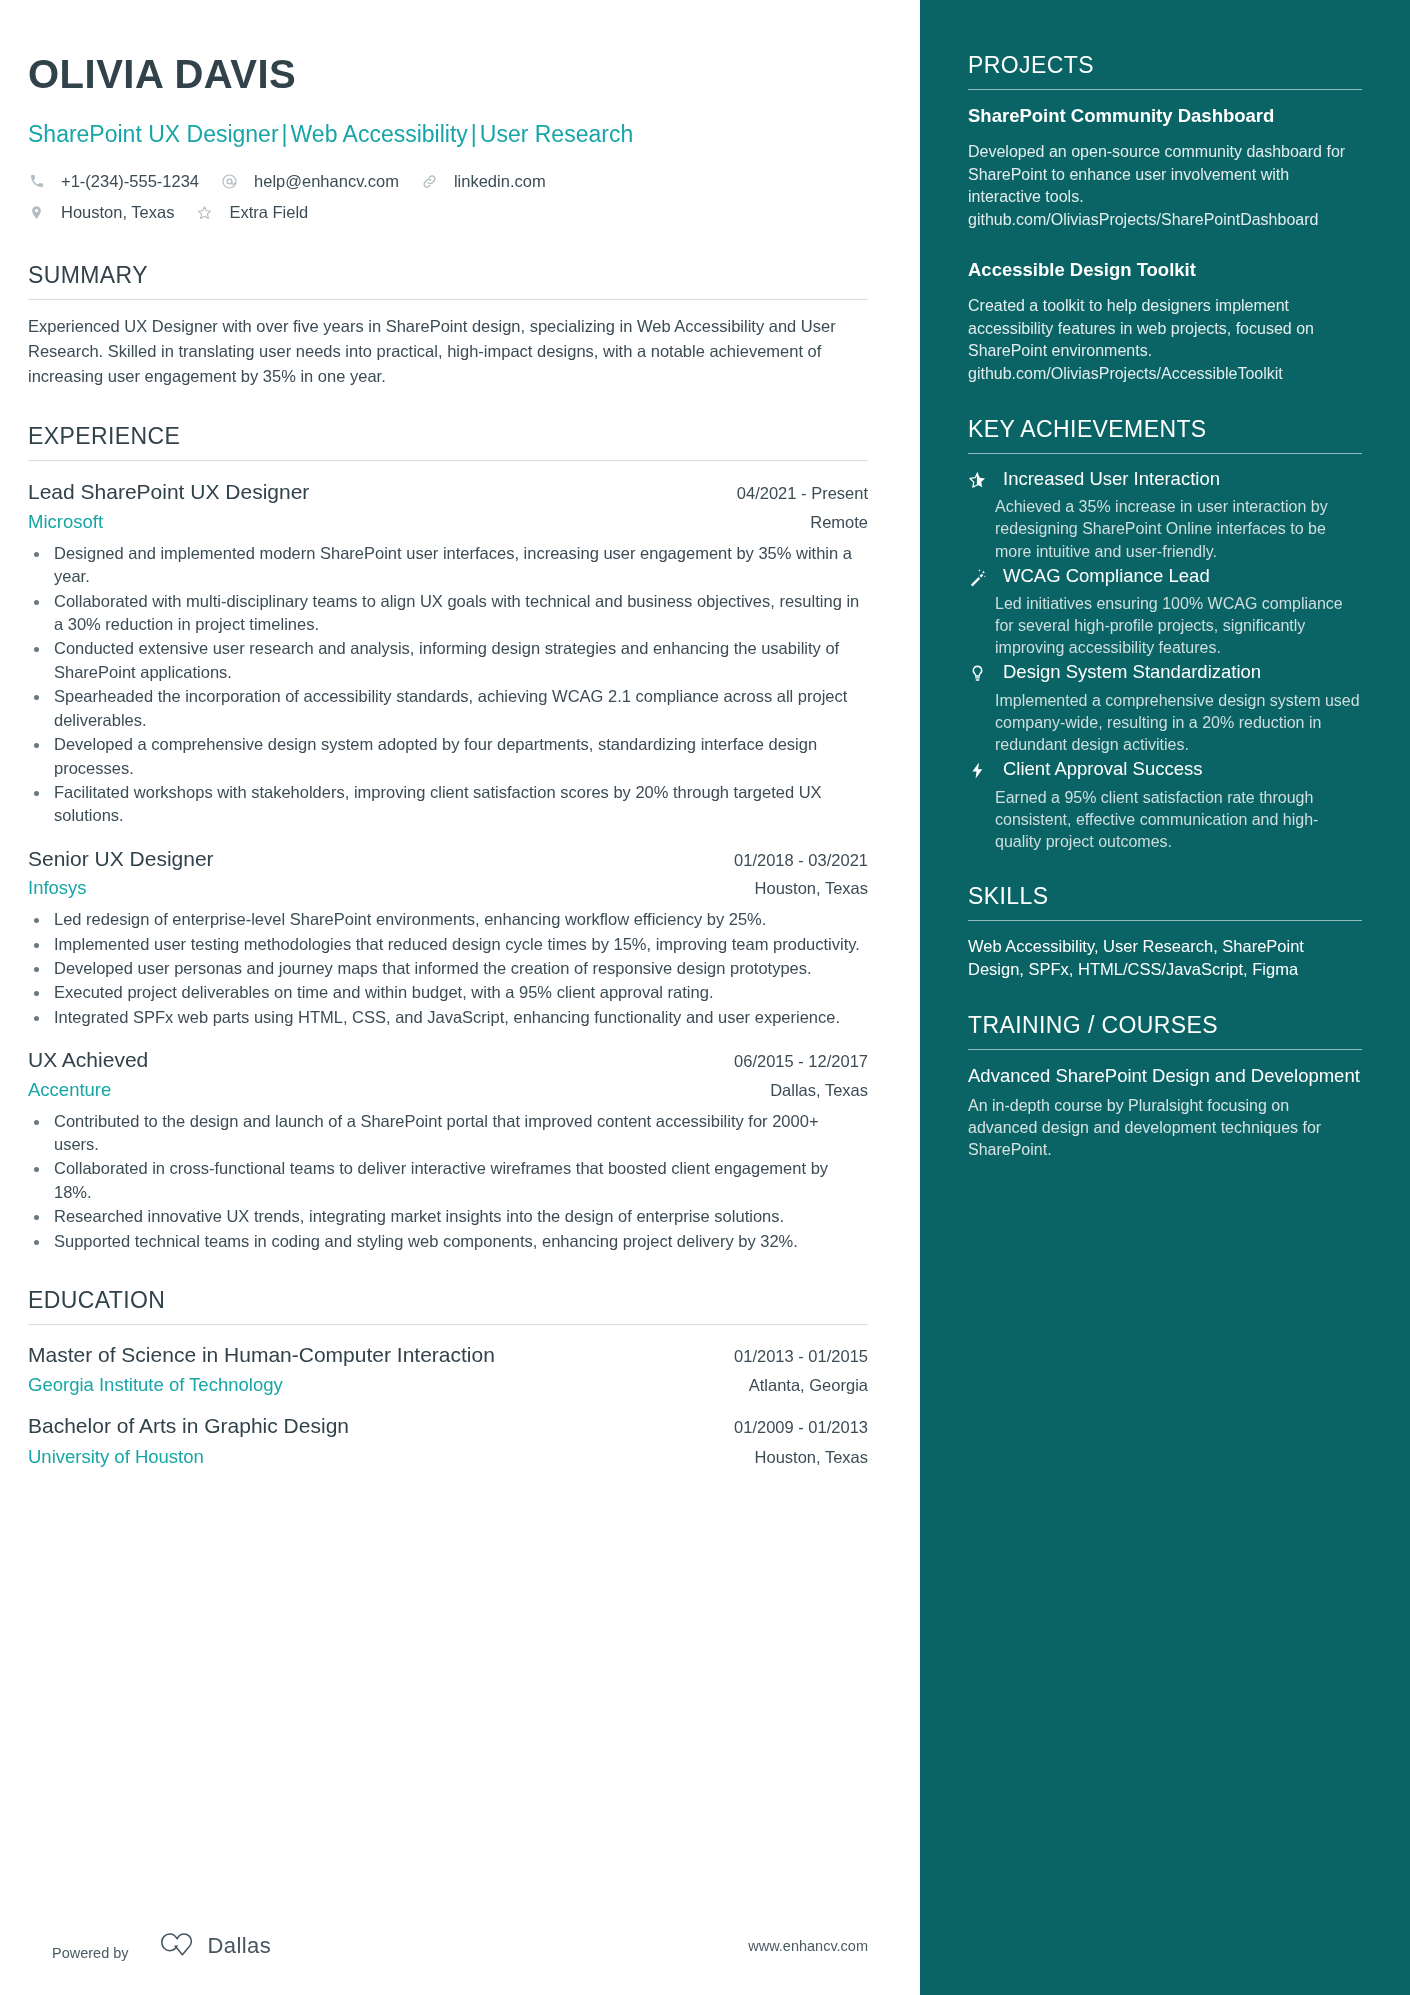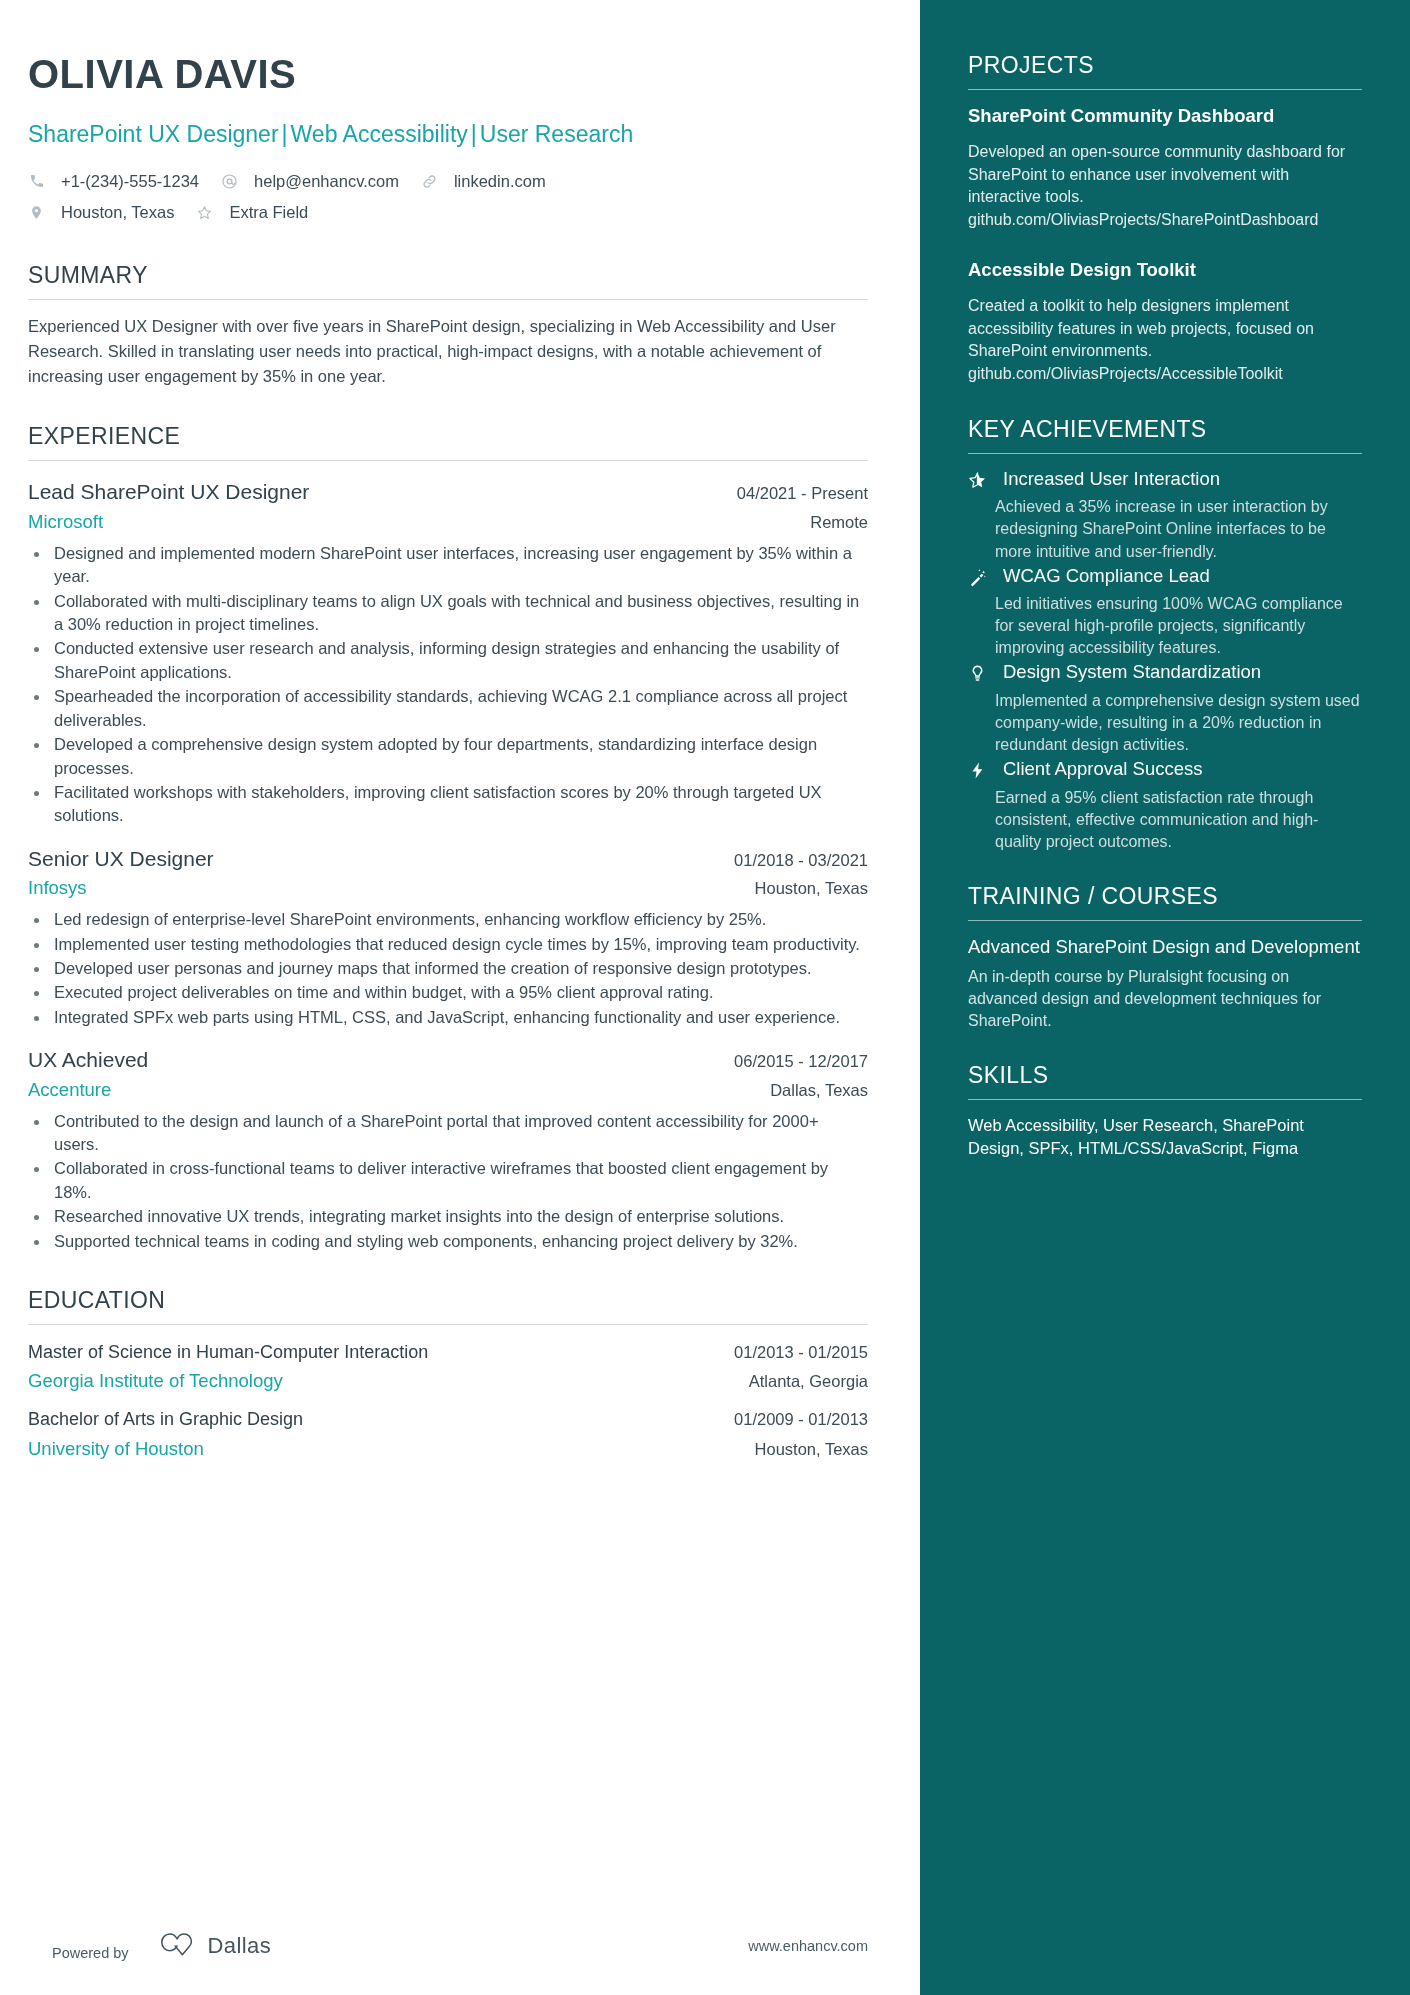--- a/index.html
+++ b/index.html
@@ -134,21 +134,21 @@
   ul.bullets li::marker { color: #6b7880; font-size: 15px; }
 
   .edu { margin-top: 16px; }
   .edu-line {
     display: flex;
     justify-content: space-between;
     align-items: baseline;
     gap: 18px;
   }
   .edu-degree {
-    font-size: 18px;
+    font-size: 21px;
     color: #31424a;
     line-height: 1.3;
     max-width: 470px;
   }
   .edu-date {
     font-size: 16.5px;
     color: #3c4c55;
     white-space: nowrap;
     flex: none;
   }
@@ -524,28 +524,28 @@
           </div>
           <div class="ach-body">
             <div class="ach-title">Client Approval Success</div>
           </div>
         </div>
         <div class="ach-desc">Earned a 95% client satisfaction rate through consistent, effective communication and high-quality project outcomes.</div>
       </div>
     </div>
 
     <div class="side-section">
+      <div class="side-title">SKILLS</div>
+      <div class="side-rule"></div>
+      <div class="skills-text">Web Accessibility, User Research, SharePoint Design, SPFx, HTML/CSS/JavaScript, Figma</div>
+    </div>
+
+    <div class="side-section">
       <div class="side-title">TRAINING / COURSES</div>
       <div class="side-rule"></div>
       <div>
         <div class="course-name">Advanced SharePoint Design and Development</div>
         <div class="course-desc">An in-depth course by Pluralsight focusing on advanced design and development techniques for SharePoint.</div>
       </div>
     </div>
 
-    <div class="side-section">
-      <div class="side-title">SKILLS</div>
-      <div class="side-rule"></div>
-      <div class="skills-text">Web Accessibility, User Research, SharePoint Design, SPFx, HTML/CSS/JavaScript, Figma</div>
-    </div>
-
   </div>
 </div>
 
 </body></html>

